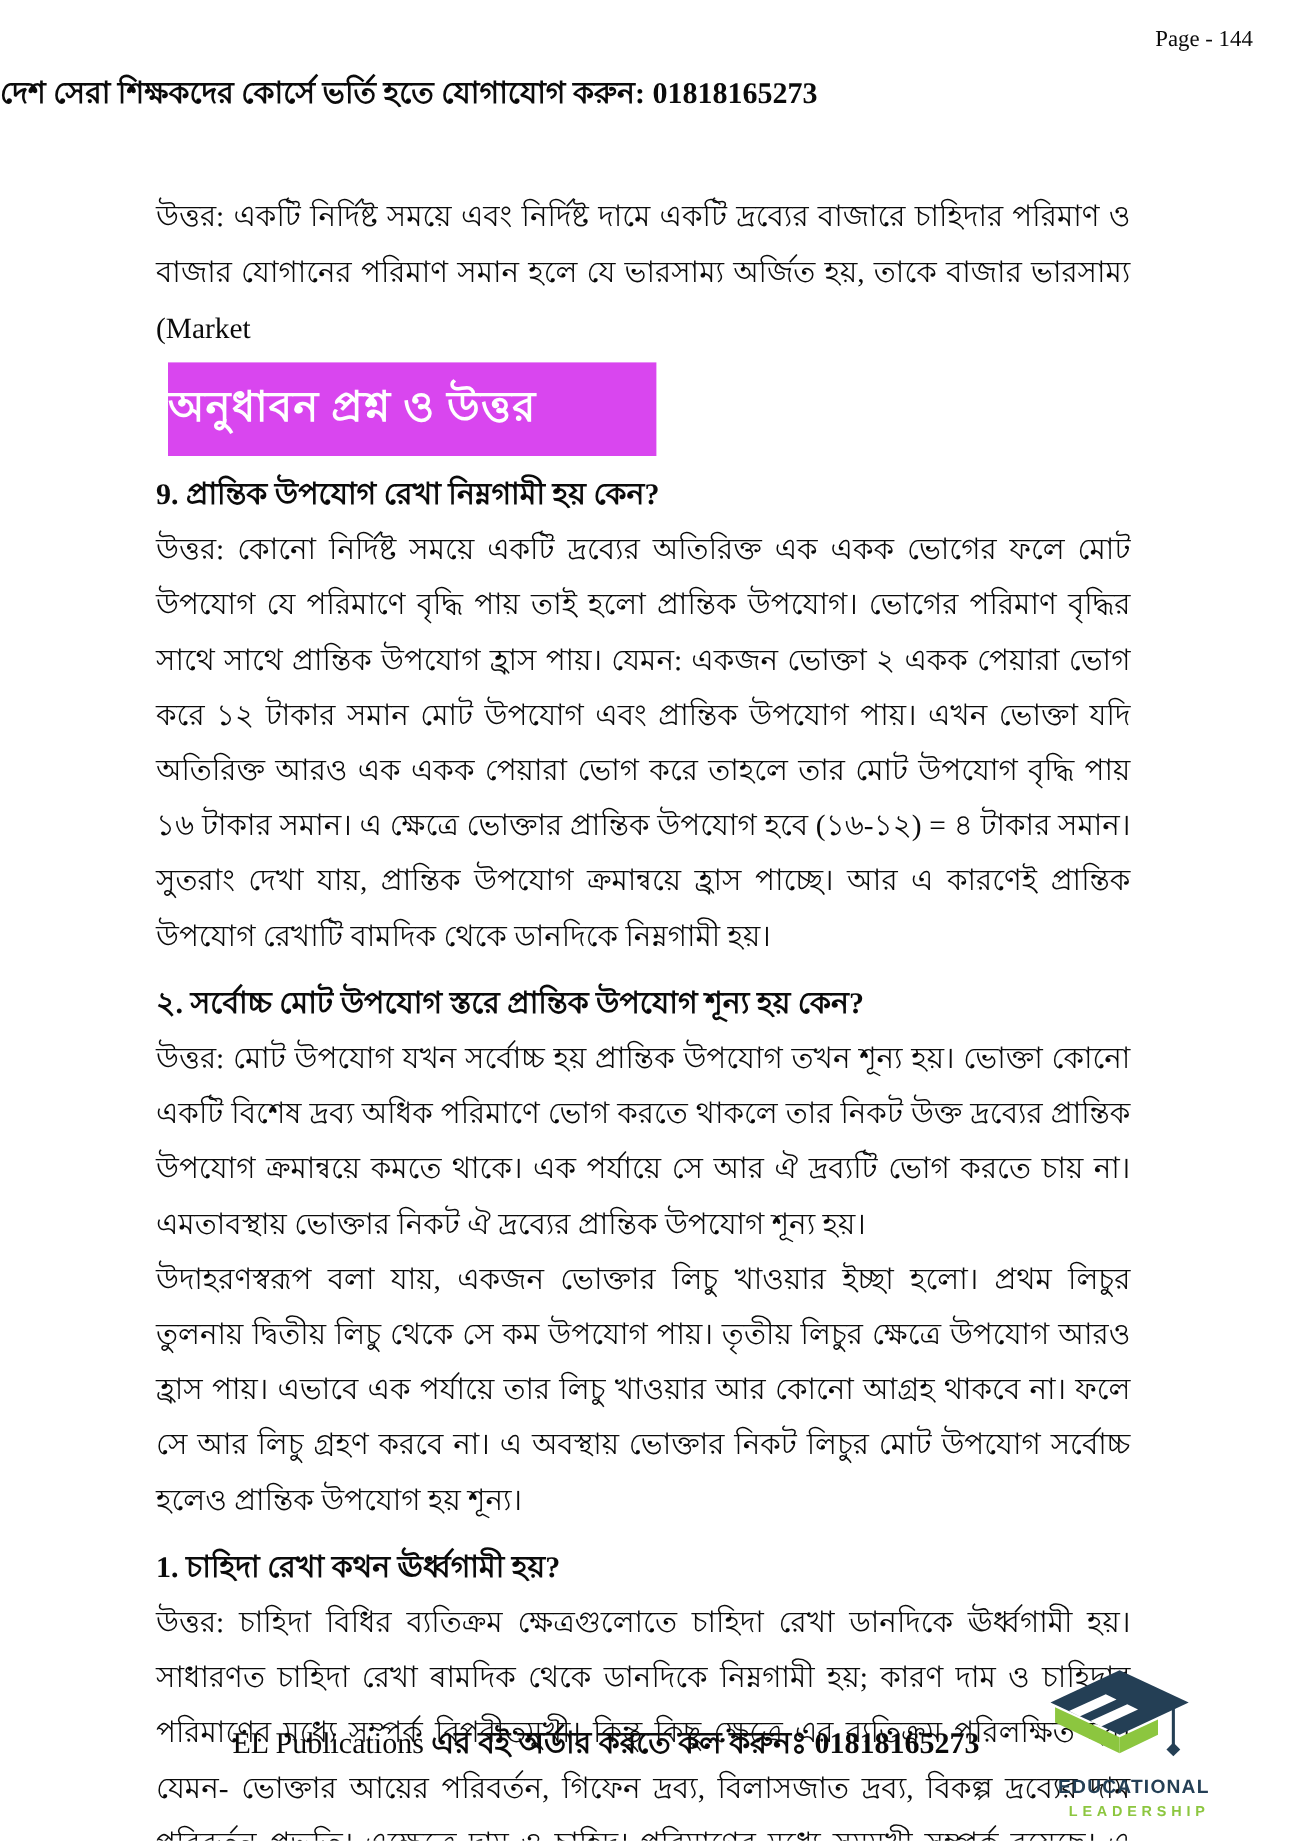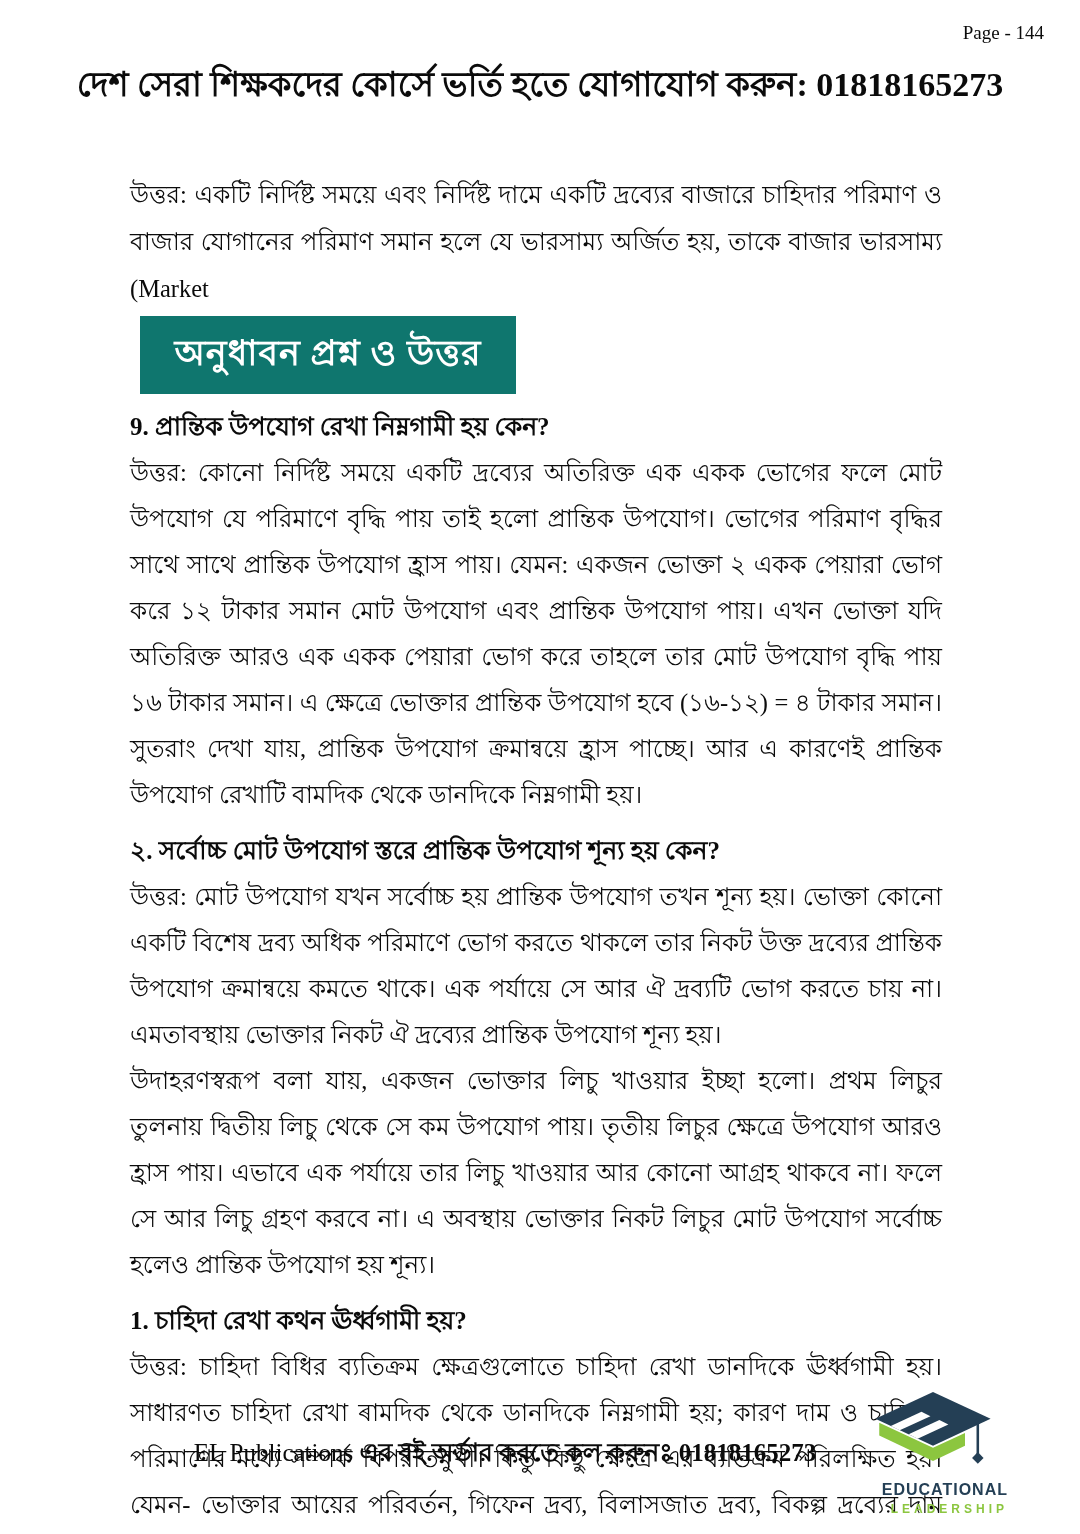--- a/index.html
+++ b/index.html
@@ -12,22 +12,21 @@
     overflow:hidden;
   }
   .page-number{
     padding:22px 36px 0 0;
     text-align:right;
     font-size:19px;
     font-family:"Liberation Serif",serif;
   }
   .contact-header{
     margin-top:14px;
-    text-align:center;
-    font-size:34px;
+    font-size:25px;
     font-weight:bold;
   }
   .content{
     padding:0 138px 0 130px; 
   }
   .intro-p1{
     margin:56px 0 0 0;
     font-size:24.5px;
     line-height:47px;
     text-align:justify;
@@ -38,29 +37,29 @@
     margin-top:0;
   }
   .intro-p2{
     flex:0 0 225px;
     font-size:24.5px;
     line-height:47px;
     padding-top:14px;
   }
   .banner{
     flex:0 0 auto;
-    width:376px;
+    width:407px;
     height:78px;
     margin-left:10px;
     margin-top:4px;
-    background:#0f766e;
+    background:#d946ef;
     color:#ffffff;
     display:flex;
     align-items:center;
-    justify-content:center;
+    justify-content:flex-start;
     font-size:35px;
     font-weight:bold;
     letter-spacing:1px;
   }
   .qa-block{margin-top:10px;}
   .question{
     margin:6px 0 0 0;
     font-size:25px;
     font-weight:bold;
     line-height:46px;

